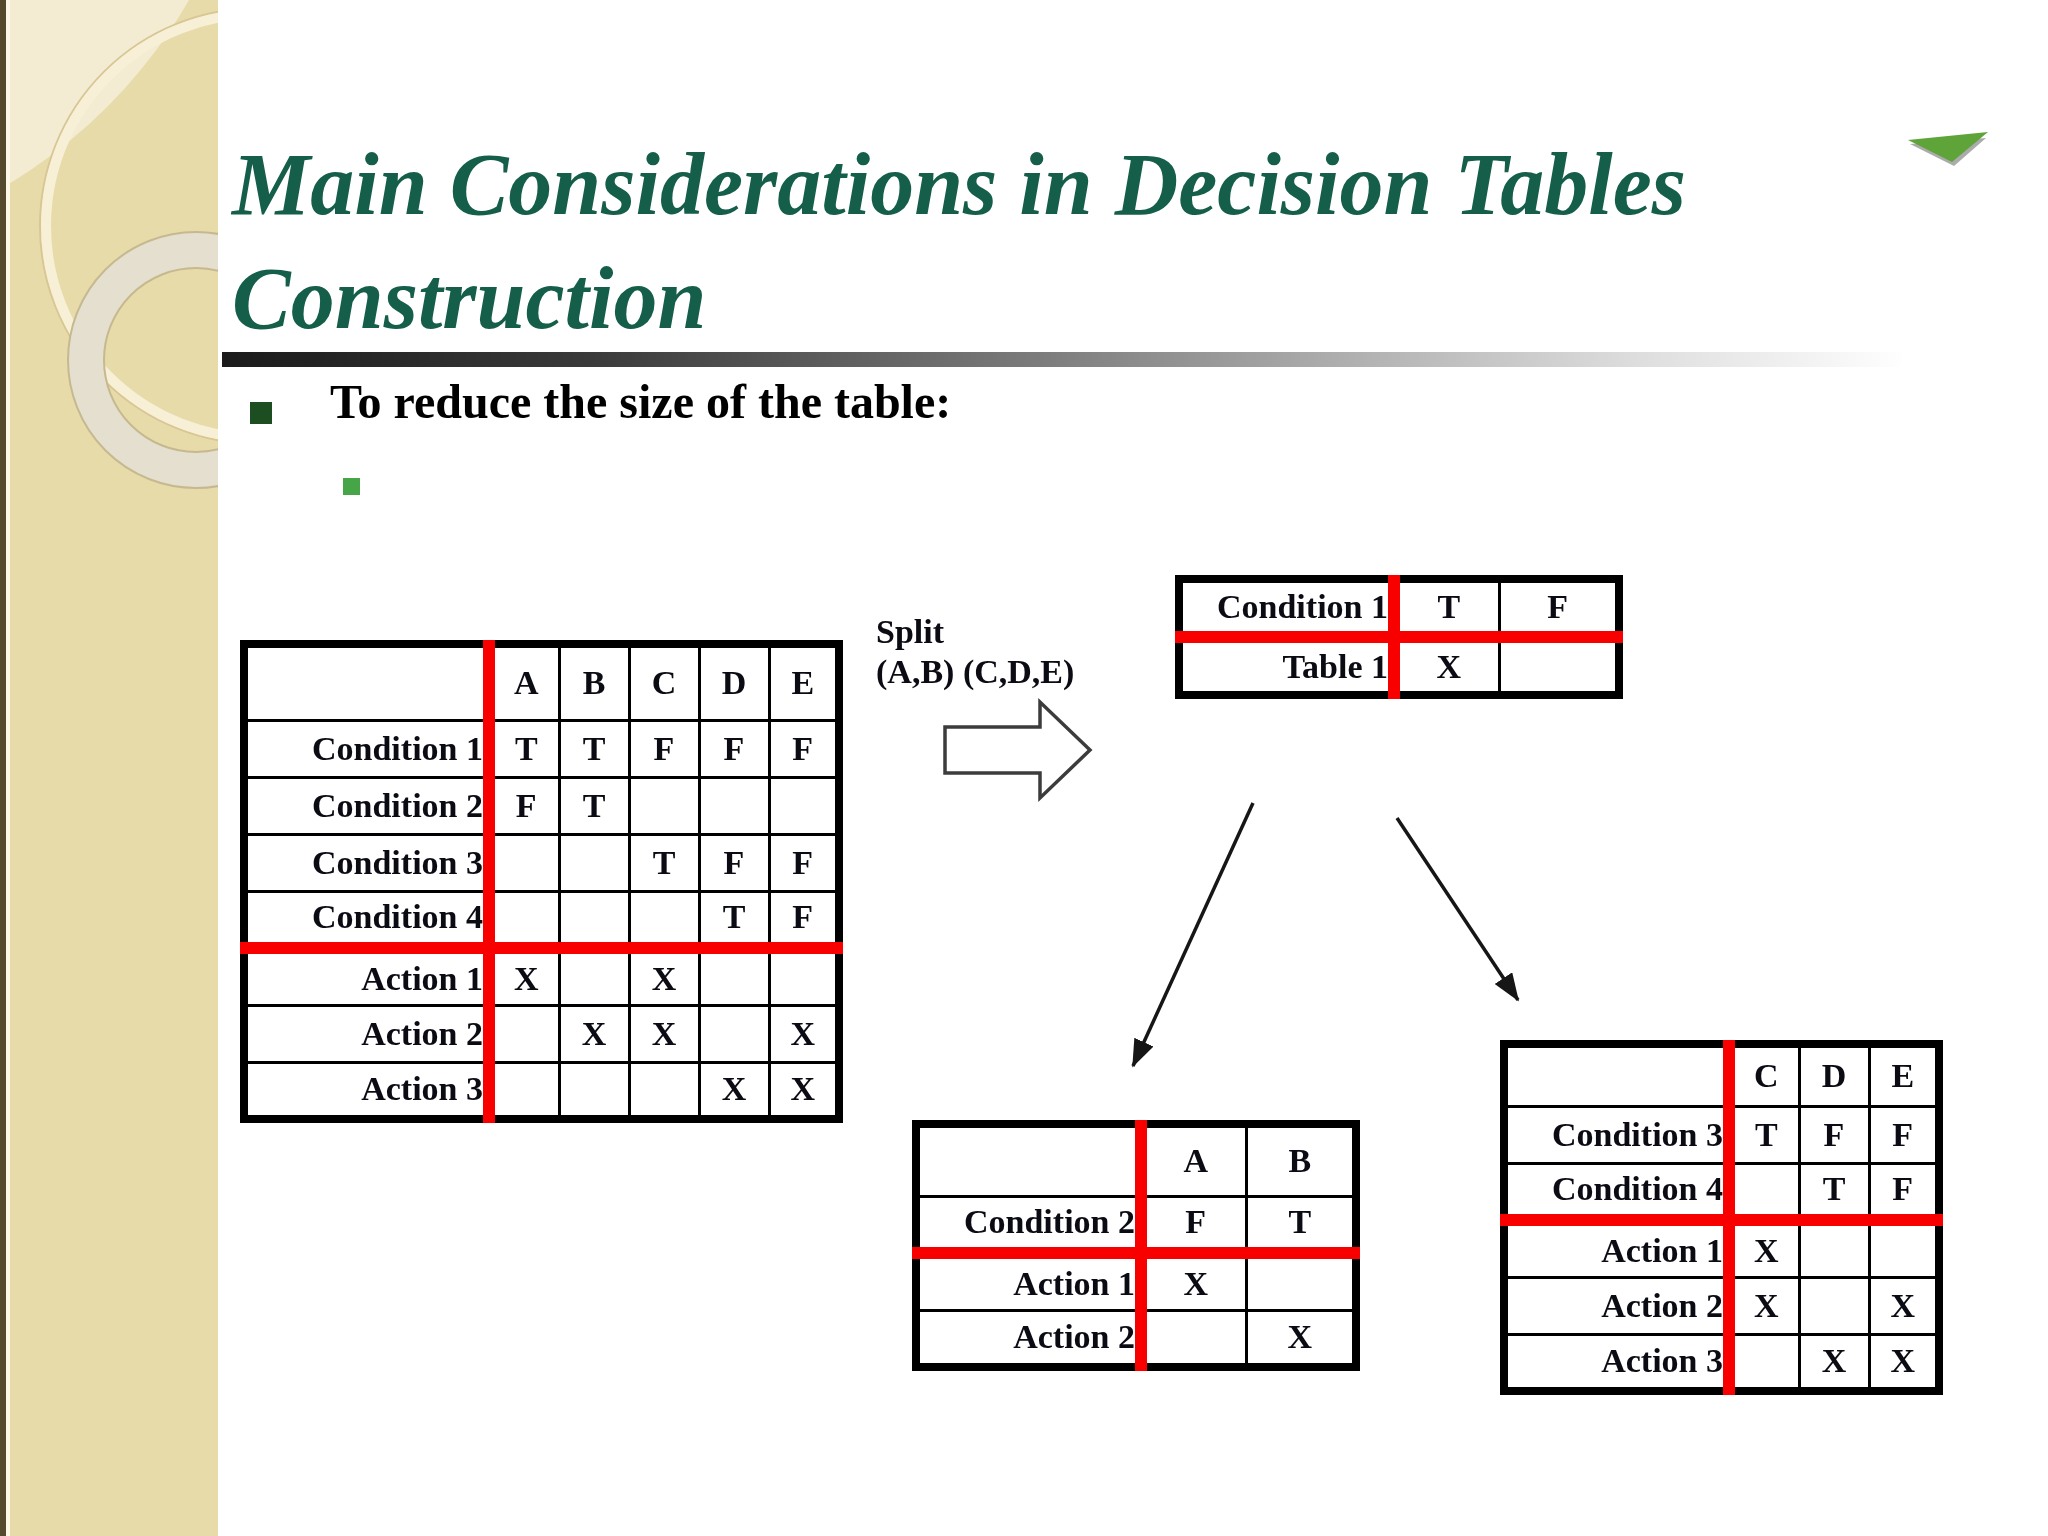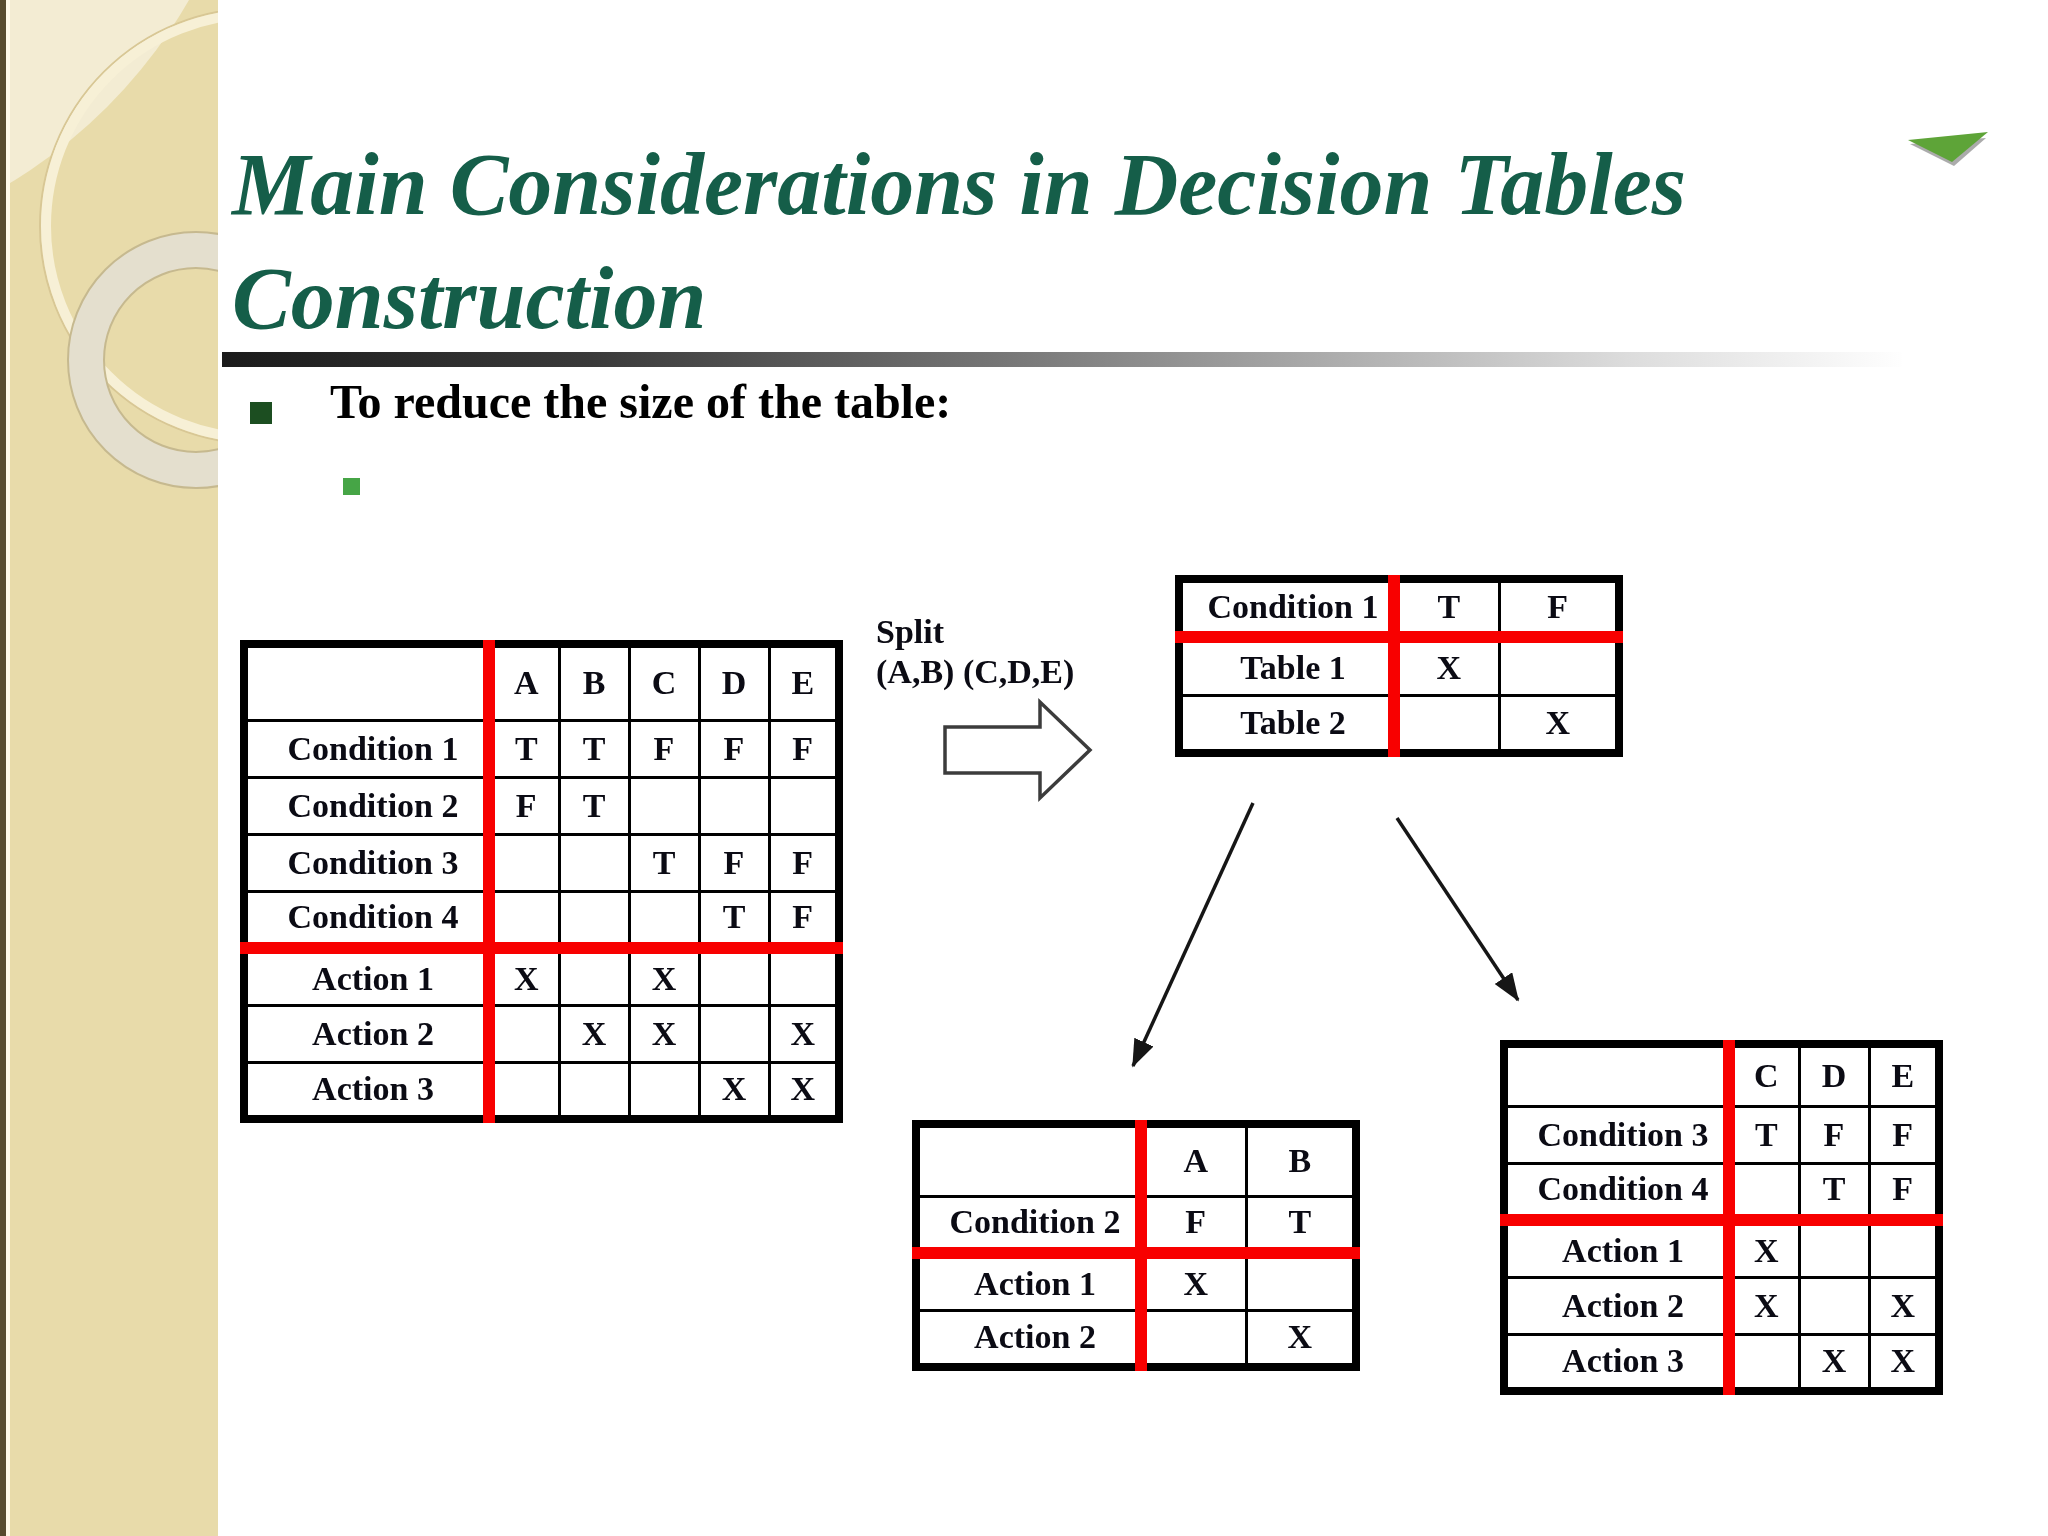--- a/index.html
+++ b/index.html
@@ -35,21 +35,21 @@
 
   
   #split-label{position:absolute;left:876px;top:612px;width:300px;text-align:left;
                font-size:34px;line-height:40px;font-weight:bold;color:#0b0b14;}
 
   
   .tblwrap{position:absolute;}
   table.dt{border-collapse:collapse;border:8px solid #000;background:#fff;}
   .dt th,.dt td{border:3px solid #000;font-family:"Liberation Serif",serif;font-weight:bold;
                 font-size:34px;color:#0b0b14;text-align:center;vertical-align:middle;padding:0;}
-  .dt .lbl{text-align:center;padding-left:15px;border-right:12px solid var(--table-red);}
+  .dt .lbl{text-align:right;padding-left:15px;border-right:12px solid var(--table-red);}
   .dt tr.first-action>*{border-top:12px solid var(--table-red);font-family:Liberation Serif, serif;}
 
   #t-main tr{height:57px;} #t-main thead tr{height:76px;}
   #t-main .lbl{width:245px;} #t-main .cell{width:70px;}
 
   #t-split tr{height:58px;}
   #t-split .lbl{width:215px;}
   #t-split td.cell:nth-child(2){width:105px;} #t-split td.cell:nth-child(3){width:120px;}
 
   #t-ab tr{height:57px;} #t-ab thead tr{height:72px;}
@@ -180,25 +180,20 @@
             <tr>
               <td class="lbl">Condition 1</td>
               <td class="cell">T</td>
               <td class="cell">F</td>
             </tr>
             <tr class="first-action">
               <td class="lbl">Table 1</td>
               <td class="cell">X</td>
               <td class="cell"></td>
             </tr>
-            <tr>
-              <td class="lbl">Table 2</td>
-              <td class="cell"></td>
-              <td class="cell">X</td>
-            </tr>
           </tbody>
         </table>
       </div>
     </div>
   <div class="tblwrap" id="t-ab-wrap">
       <div id="t-ab">
         <table class="dt">
           <thead>
             <tr>
               <th class="lbl corner"></th>

